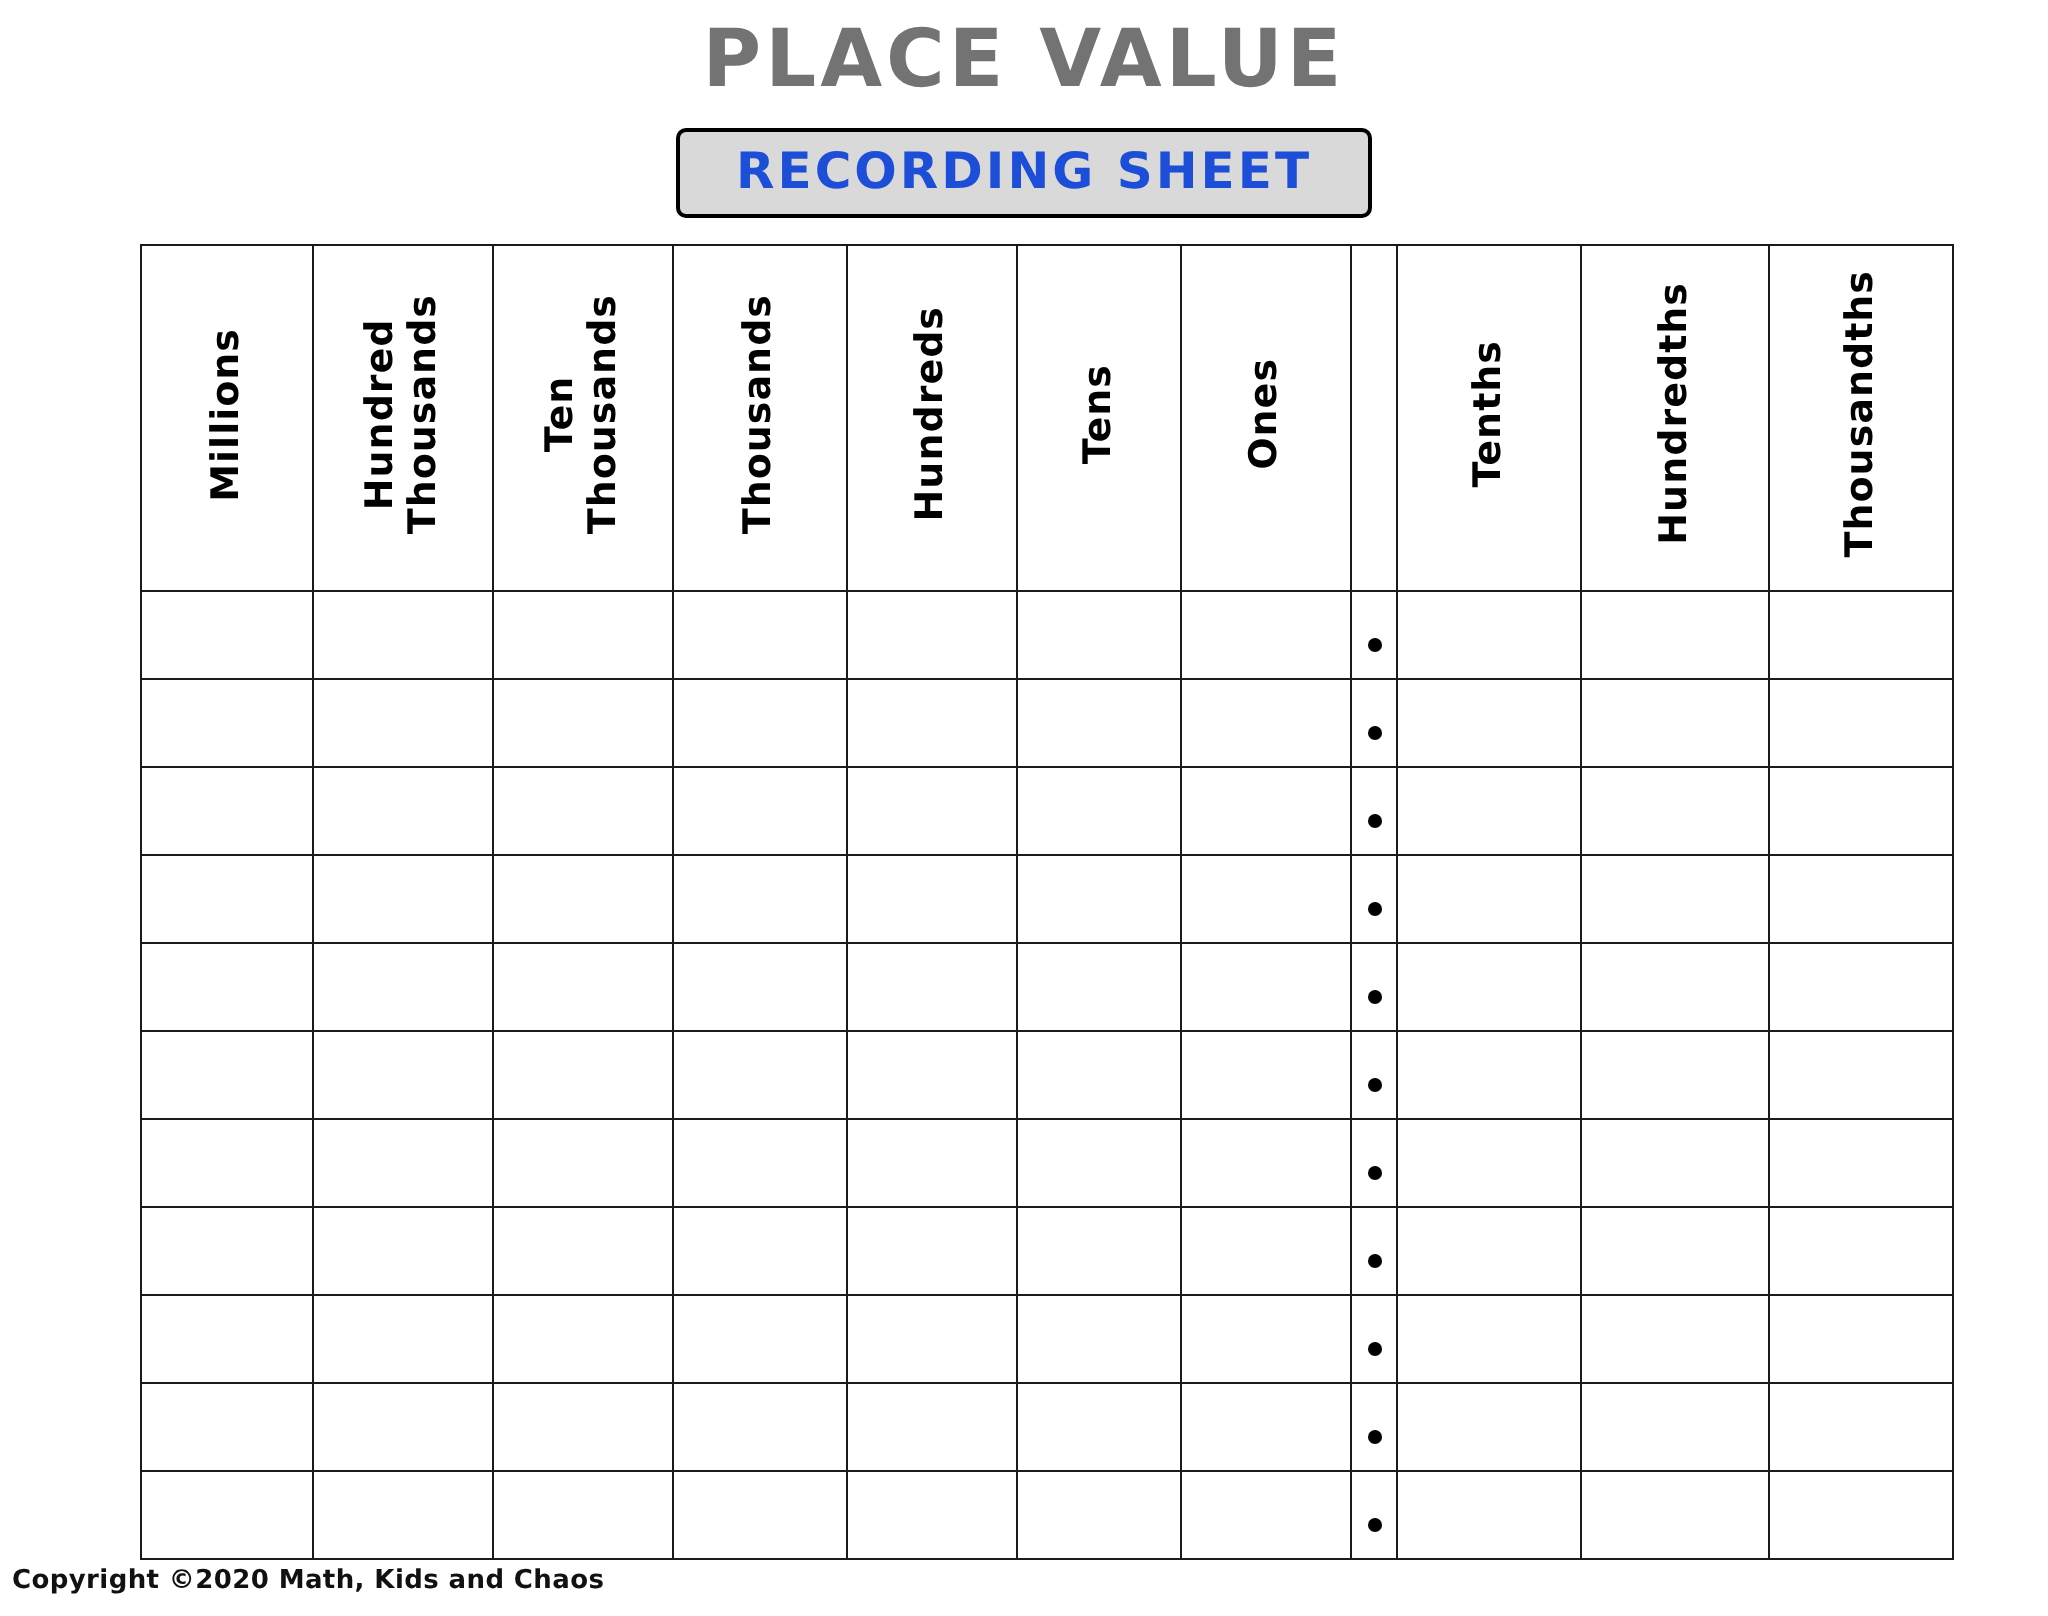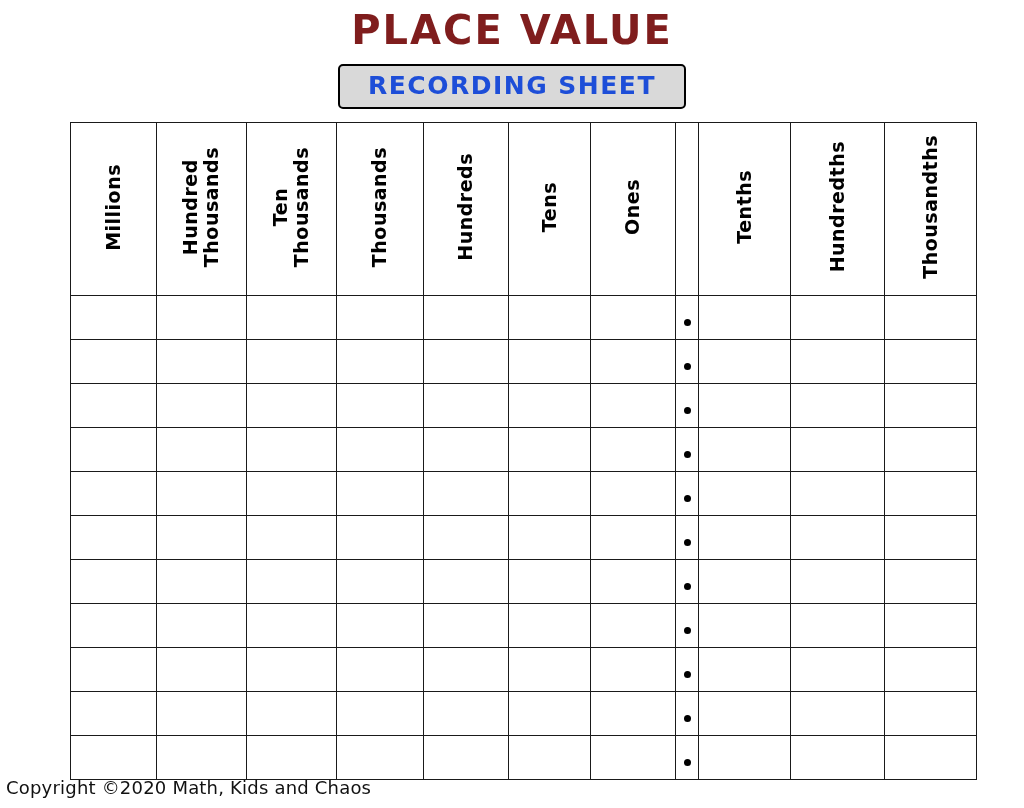--- a/index.html
+++ b/index.html
@@ -25,21 +25,21 @@
   .title {
     position: absolute;
     top: 8px;
     left: 0;
     width: 1024px;
     text-align: center;
     font-family: "DejaVu Sans", sans-serif;
     font-size: 40px;
     font-weight: 700;
     letter-spacing: 2px;
-    color: #7f1d1d;
+    color: #737373;
     line-height: 1.1;
   }
 
   .subtitle-wrap {
     position: absolute;
     top: 64px;
     left: 0;
     width: 1024px;
     display: flex;
     justify-content: center;
@@ -125,22 +125,22 @@
     background: #000000;
     vertical-align: middle;
     margin-top: 8px;
   }
 
   
   .footer {
     position: absolute;
     left: 6px;
     bottom: 10px;
-    font-size: 18px;
-    font-weight: 400;
+    font-size: 13px;
+    font-weight: 700;
     color: #111111;
     letter-spacing: 0.2px;
     font-family: "DejaVu Sans", sans-serif;
   }
 </style>
 </head>
 <body>
 
 <div class="page">
 

